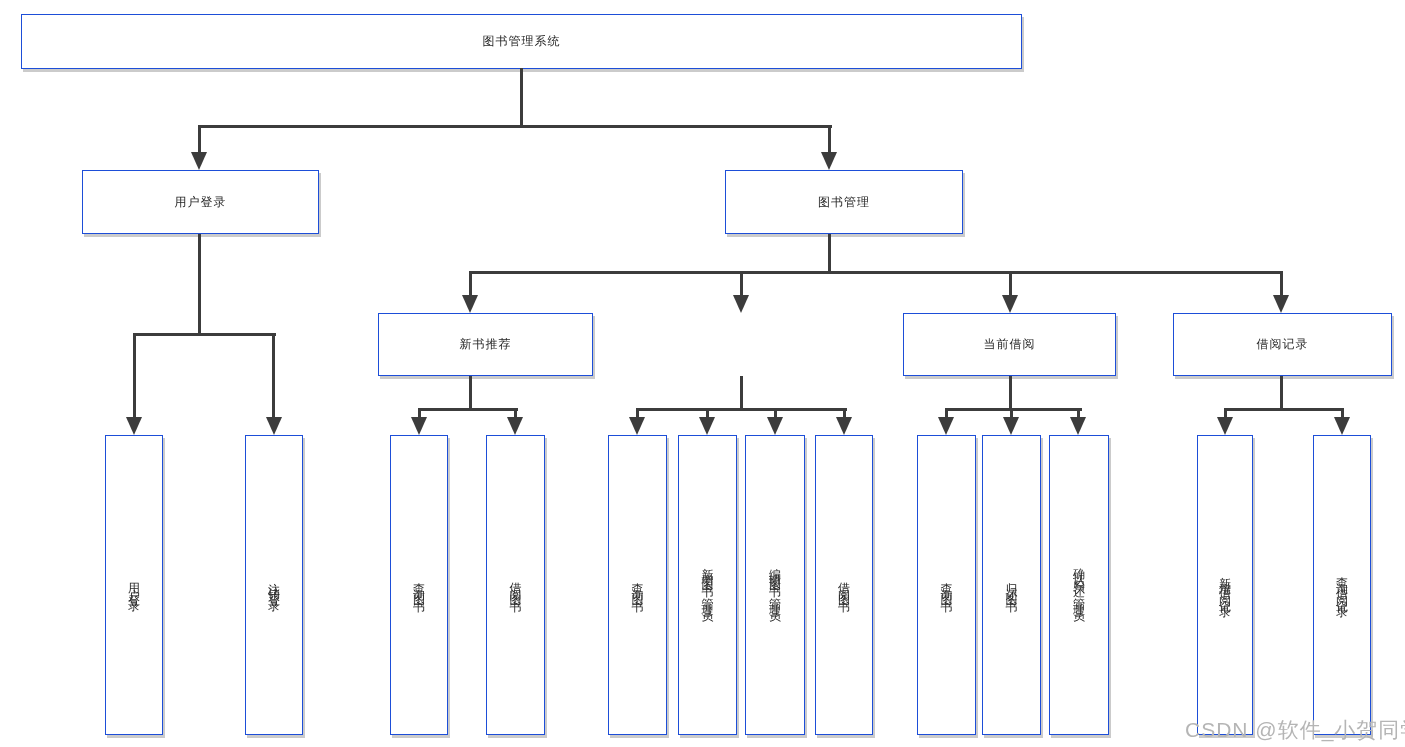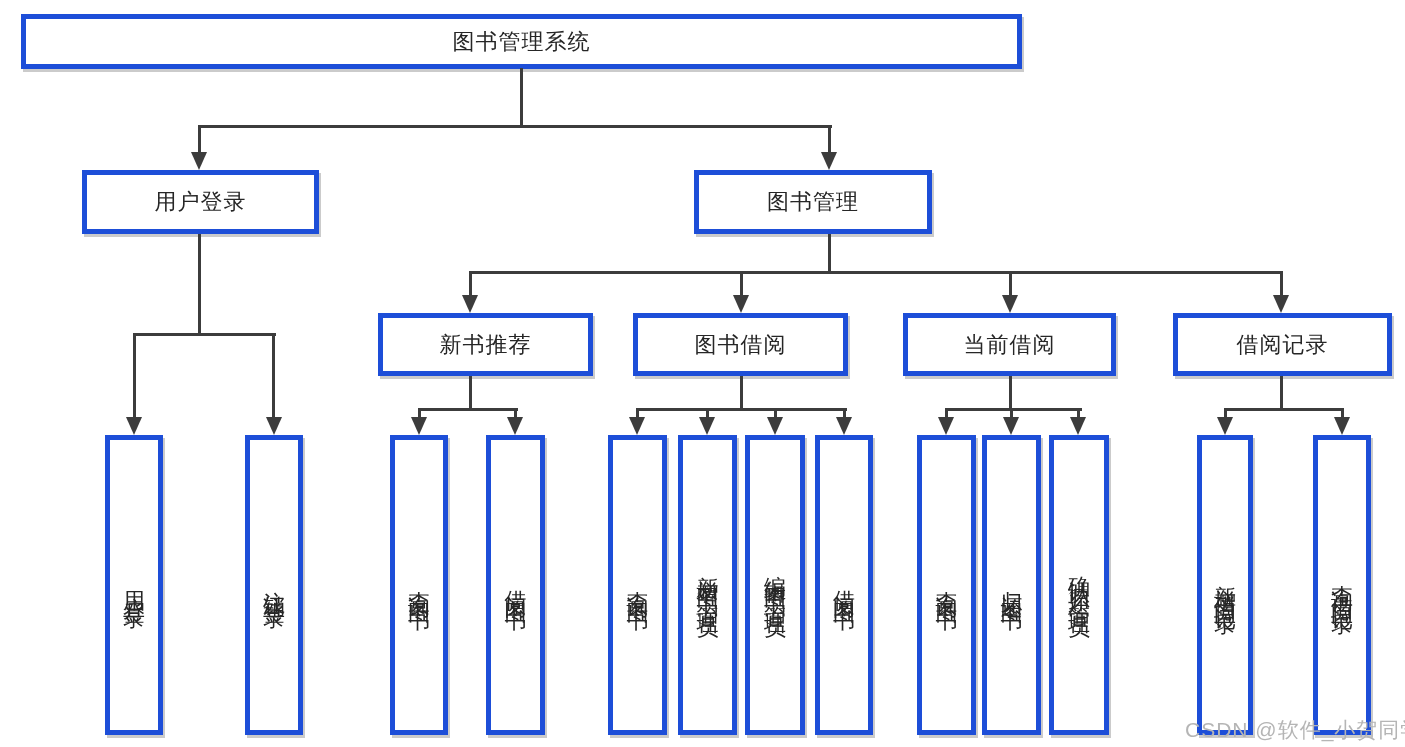--- a/index.html
+++ b/index.html
@@ -8,25 +8,25 @@
     width:1405px;height:747px;
     background:#ffffff;
     font-family:"Liberation Sans","DejaVu Sans",sans-serif;
     color:#2b2b2b;
     overflow:hidden;
   }
   .box{
     position:absolute;
     box-sizing:border-box;
     background:#ffffff;
-    border:5px solid #1d4ed8;
+    border:1px solid #1d4ed8;
     display:flex;
     align-items:center;
     justify-content:center;
-    font-size:22px;
+    font-size:12px;
     letter-spacing:1px;
     color:#262626;
     box-shadow:2px 3px 0 rgba(140,140,140,0.45);
     text-align:center;
     font-family:Liberation Serif, serif;
   }
   .vbox{
     writing-mode:vertical-rl;
     text-orientation:upright;
     letter-spacing:6px;
@@ -65,21 +65,21 @@
   <div class="vline" style="left:520px;top:68px;width:3px;height:60px;"></div>
   <div class="hline" style="left:198px;top:125px;width:634px;height:3px;"></div>
   <div class="vline" style="left:198px;top:127px;width:3px;height:28px;"></div>
   <div class="arrow" style="left:191px;top:152px;"></div>
   <div class="vline" style="left:828px;top:127px;width:3px;height:28px;"></div>
   <div class="arrow" style="left:821px;top:152px;"></div>
 
   <div class="box" style="left:82px;top:170px;width:237px;height:64px;">
     <span>用户登录</span>
   </div>
-  <div class="box" style="left:694px;top:170px;width:238px;height:64px;">
+  <div class="box" style="left:725px;top:170px;width:238px;height:64px;">
     <span>图书管理</span>
   </div>
 
   <div class="vline" style="left:198px;top:234px;width:3px;height:102px;"></div>
   <div class="hline" style="left:133px;top:333px;width:143px;height:3px;"></div>
   <div class="vline" style="left:133px;top:335px;width:3px;height:84px;"></div>
   <div class="arrow" style="left:126px;top:417px;"></div>
   <div class="vline" style="left:272px;top:335px;width:3px;height:84px;"></div>
   <div class="arrow" style="left:266px;top:417px;"></div>
 
@@ -89,23 +89,20 @@
   <div class="arrow" style="left:462px;top:295px;"></div>
   <div class="vline" style="left:740px;top:273px;width:3px;height:24px;"></div>
   <div class="arrow" style="left:733px;top:295px;"></div>
   <div class="vline" style="left:1009px;top:273px;width:3px;height:24px;"></div>
   <div class="arrow" style="left:1002px;top:295px;"></div>
   <div class="vline" style="left:1280px;top:273px;width:3px;height:24px;"></div>
   <div class="arrow" style="left:1273px;top:295px;"></div>
 
   <div class="box" style="left:378px;top:313px;width:215px;height:63px;">
     <span>新书推荐</span>
-  </div>
-  <div class="box" style="left:633px;top:313px;width:215px;height:63px;">
-    <span>图书借阅</span>
   </div>
   <div class="box" style="left:1173px;top:313px;width:219px;height:63px;">
     <span>借阅记录</span>
   </div>
   <div class="box" style="left:903px;top:313px;width:213px;height:63px;">
     <span>当前借阅</span>
   </div>
 
   <div class="vline" style="left:469px;top:376px;width:3px;height:34px;"></div>
   <div class="hline" style="left:418px;top:408px;width:100px;height:3px;"></div>

